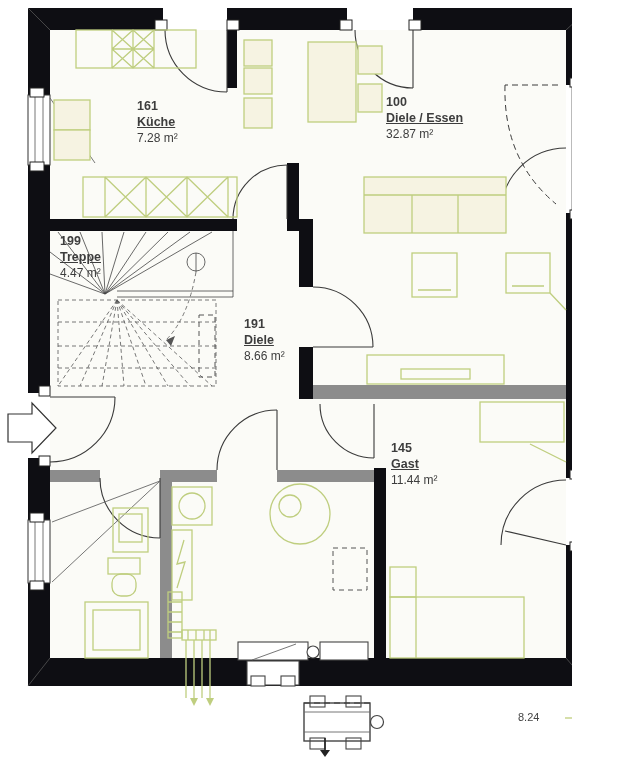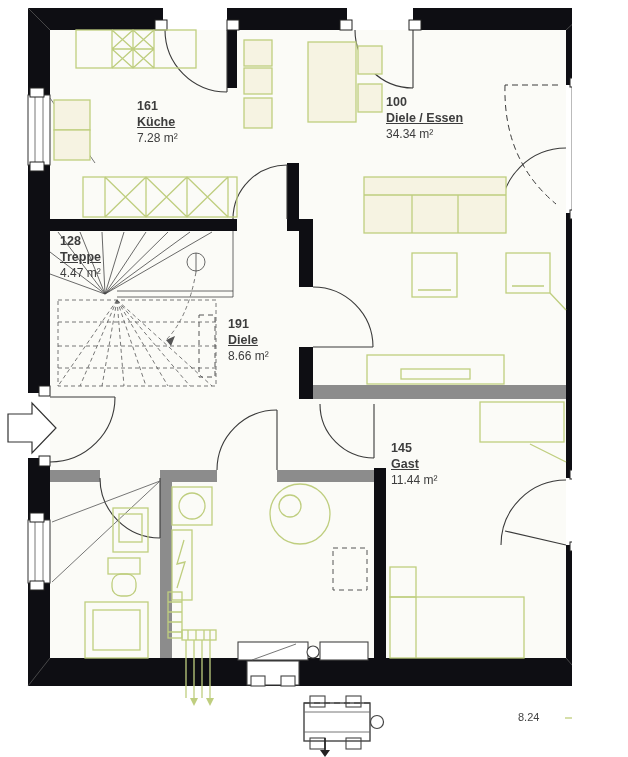--- a/index.html
+++ b/index.html
@@ -296,28 +296,28 @@
 </svg>
 
   <div class="room-label" style="left:137px;top:98px">
     <span class="num">161</span>
     <span class="name">Küche</span>
     <span class="area">7.28 m²</span>
   </div>
   <div class="room-label" style="left:386px;top:94px">
     <span class="num">100</span>
     <span class="name">Diele / Essen</span>
-    <span class="area">34.34 m²</span>
+    <span class="area">32.87 m²</span>
   </div>
   <div class="room-label" style="left:60px;top:233px">
-    <span class="num">128</span>
+    <span class="num">199</span>
     <span class="name">Treppe</span>
     <span class="area">4.47 m²</span>
   </div>
-  <div class="room-label" style="left:228px;top:316px">
+  <div class="room-label" style="left:244px;top:316px">
     <span class="num">191</span>
     <span class="name">Diele</span>
     <span class="area">8.66 m²</span>
   </div>
   <div class="room-label" style="left:391px;top:440px">
     <span class="num">145</span>
     <span class="name">Gast</span>
     <span class="area">11.44 m²</span>
   </div>
 

